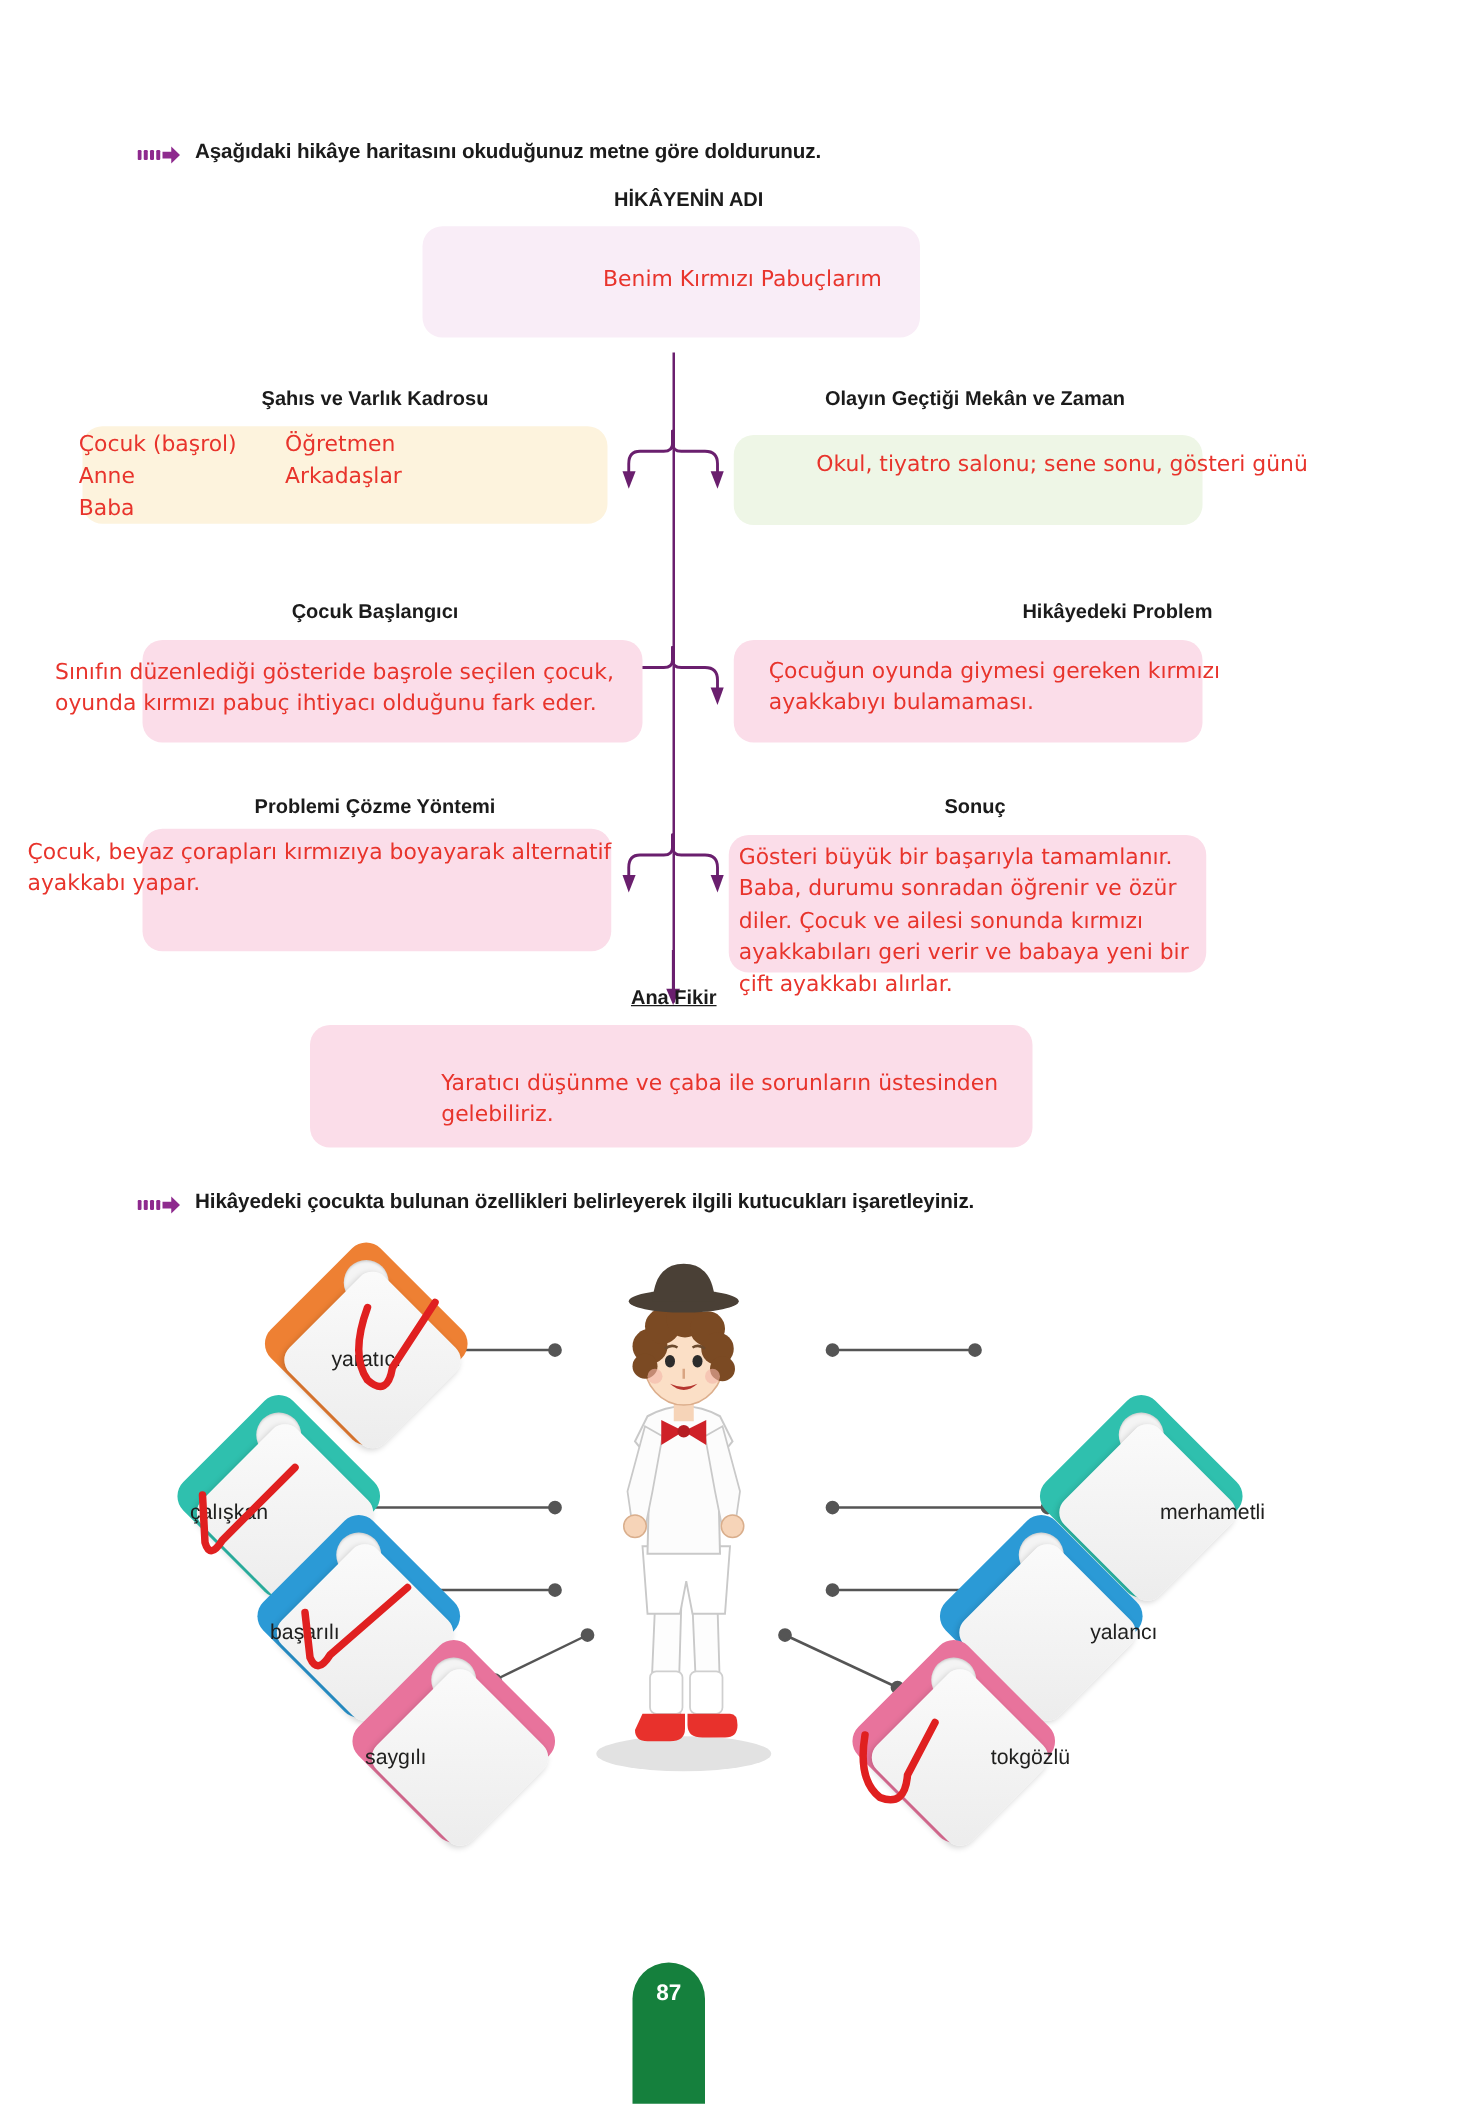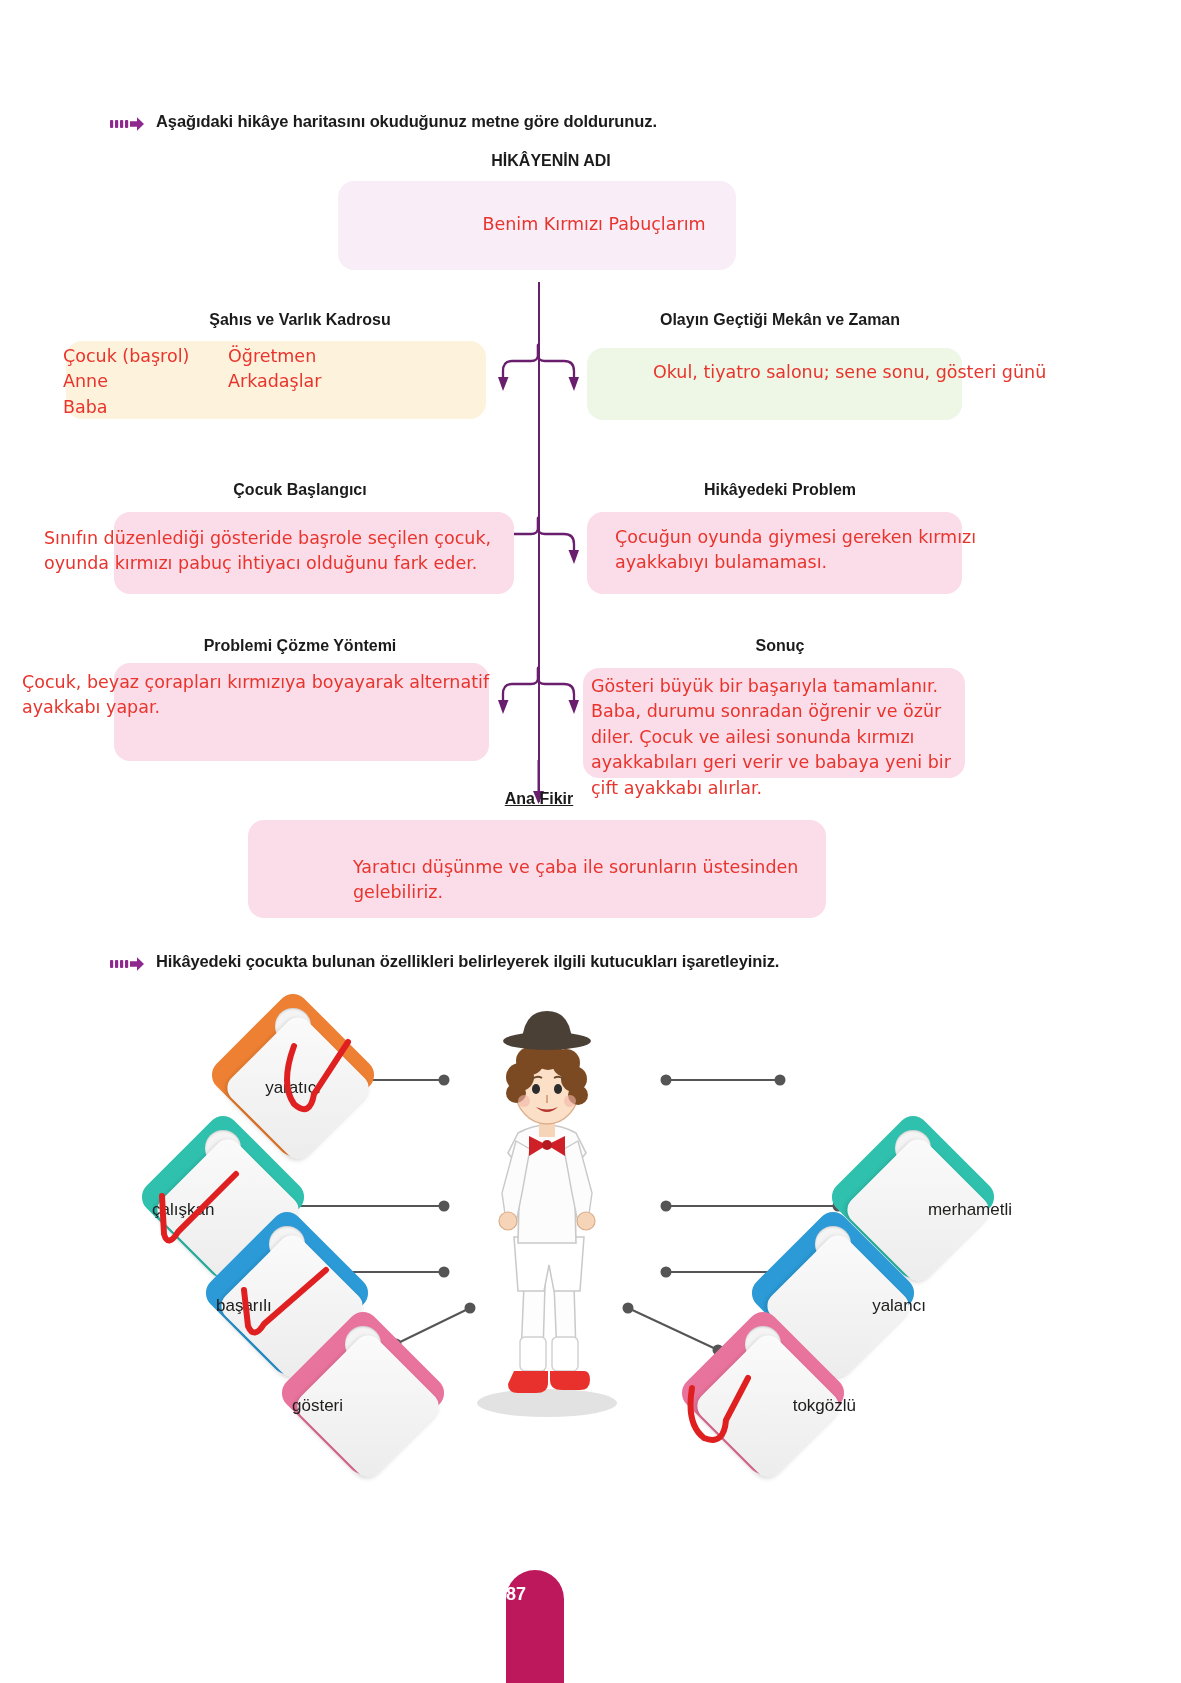--- a/index.html
+++ b/index.html
@@ -67,22 +67,22 @@
 
   
   .check { position: absolute; z-index: 9; pointer-events: none; }
 
   
   .lead { position: absolute; overflow: visible; }
 
   
   #page-tab {
     position: absolute; left: 506px; top: 1570px; width: 58px; height: 113px;
-    background: #be185d; border-radius: 29px 29px 0 0;
-    display: flex; justify-content: flex-start; padding-top: 14px;
+    background: #15803d; border-radius: 29px 29px 0 0;
+    display: flex; justify-content: center; padding-top: 14px;
   }
   #page-tab span { color: #fff; font-size: 18px; font-weight: bold; }
 
   
   #boy { position: absolute; left: 452px; top: 985px; width: 190px; height: 435px; }
 </style>
 </head>
 <body>
 
 <div class="page">
@@ -144,21 +144,21 @@
 Arkadaşlar</div>
 
   <div class="caption" style="left:590px; top:311px; width:380px;">Olayın Geçtiği Mekân ve Zaman</div>
   <div class="box" style="left:587px; top:348px; width:375px; height:72px; background:#eef6e6;"></div>
   <div class="answer" style="left:653px; top:360px; width:430px;">Okul, tiyatro salonu; sene sonu, gösteri günü</div>
 
   <div class="caption" style="left:110px; top:481px; width:380px;">Çocuk Başlangıcı</div>
   <div class="box" style="left:114px; top:512px; width:400px; height:82px; background:#fbdde9;"></div>
   <div class="answer" style="left:44px; top:526px; width:480px;">Sınıfın düzenlediği gösteride başrole seçilen çocuk, oyunda kırmızı pabuç ihtiyacı olduğunu fark eder.</div>
 
-  <div class="caption" style="left:590px; top:481px; width:380px;">Hikâyedeki Problem</div>
+  <div class="caption" style="left:590px; top:481px; width:380px;text-align:right;">Hikâyedeki Problem</div>
   <div class="box" style="left:587px; top:512px; width:375px; height:82px; background:#fbdde9;"></div>
   <div class="answer" style="left:615px; top:525px; width:400px;">Çocuğun oyunda giymesi gereken kırmızı ayakkabıyı bulamaması.</div>
 
   <div class="caption" style="left:110px; top:637px; width:380px;">Problemi Çözme Yöntemi</div>
   <div class="box" style="left:114px; top:663px; width:375px; height:98px; background:#fbdde9;"></div>
   <div class="answer" style="left:22px; top:670px; width:500px;">Çocuk, beyaz çorapları kırmızıya boyayarak alternatif ayakkabı yapar.</div>
 
   <div class="caption" style="left:660px; top:637px; width:240px;">Sonuç</div>
   <div class="box" style="left:583px; top:668px; width:382px; height:110px; background:#fbdde9;"></div>
   <div class="answer" style="left:591px; top:674px; width:360px;">Gösteri büyük bir başarıyla tamamlanır. Baba, durumu sonradan öğrenir ve özür diler. Çocuk ve ailesi sonunda kırmızı ayakkabıları geri verir ve babaya yeni bir çift ayakkabı alırlar.</div>
@@ -292,21 +292,21 @@
     <div class="tlabel shift-left">başarılı</div>
     <svg class="check" style="left:10px; top:42px;" width="120" height="100">
       <path d="M22 30 L26 66 Q32 80 42 64 L104 10" stroke="#e02020" stroke-width="6" fill="none" stroke-linecap="round"></path>
     </svg>
   </div>
 
   <div class="trait" style="left:288px; top:1318px;">
     <div class="dsq" style="background:#e8739c;"></div>
     <div class="knob"></div>
     <div class="inner"></div>
-    <div class="tlabel shift-left">gösteri</div>
+    <div class="tlabel shift-left">saygılı</div>
   </div>
 
 
   <div class="trait" style="left:838px; top:1122px;">
     <div class="dsq" style="background:#2fc0ae;"></div>
     <div class="knob"></div>
     <div class="inner"></div>
     <div class="tlabel shift-right" style="width:178px;">merhametli</div>
   </div>
 

